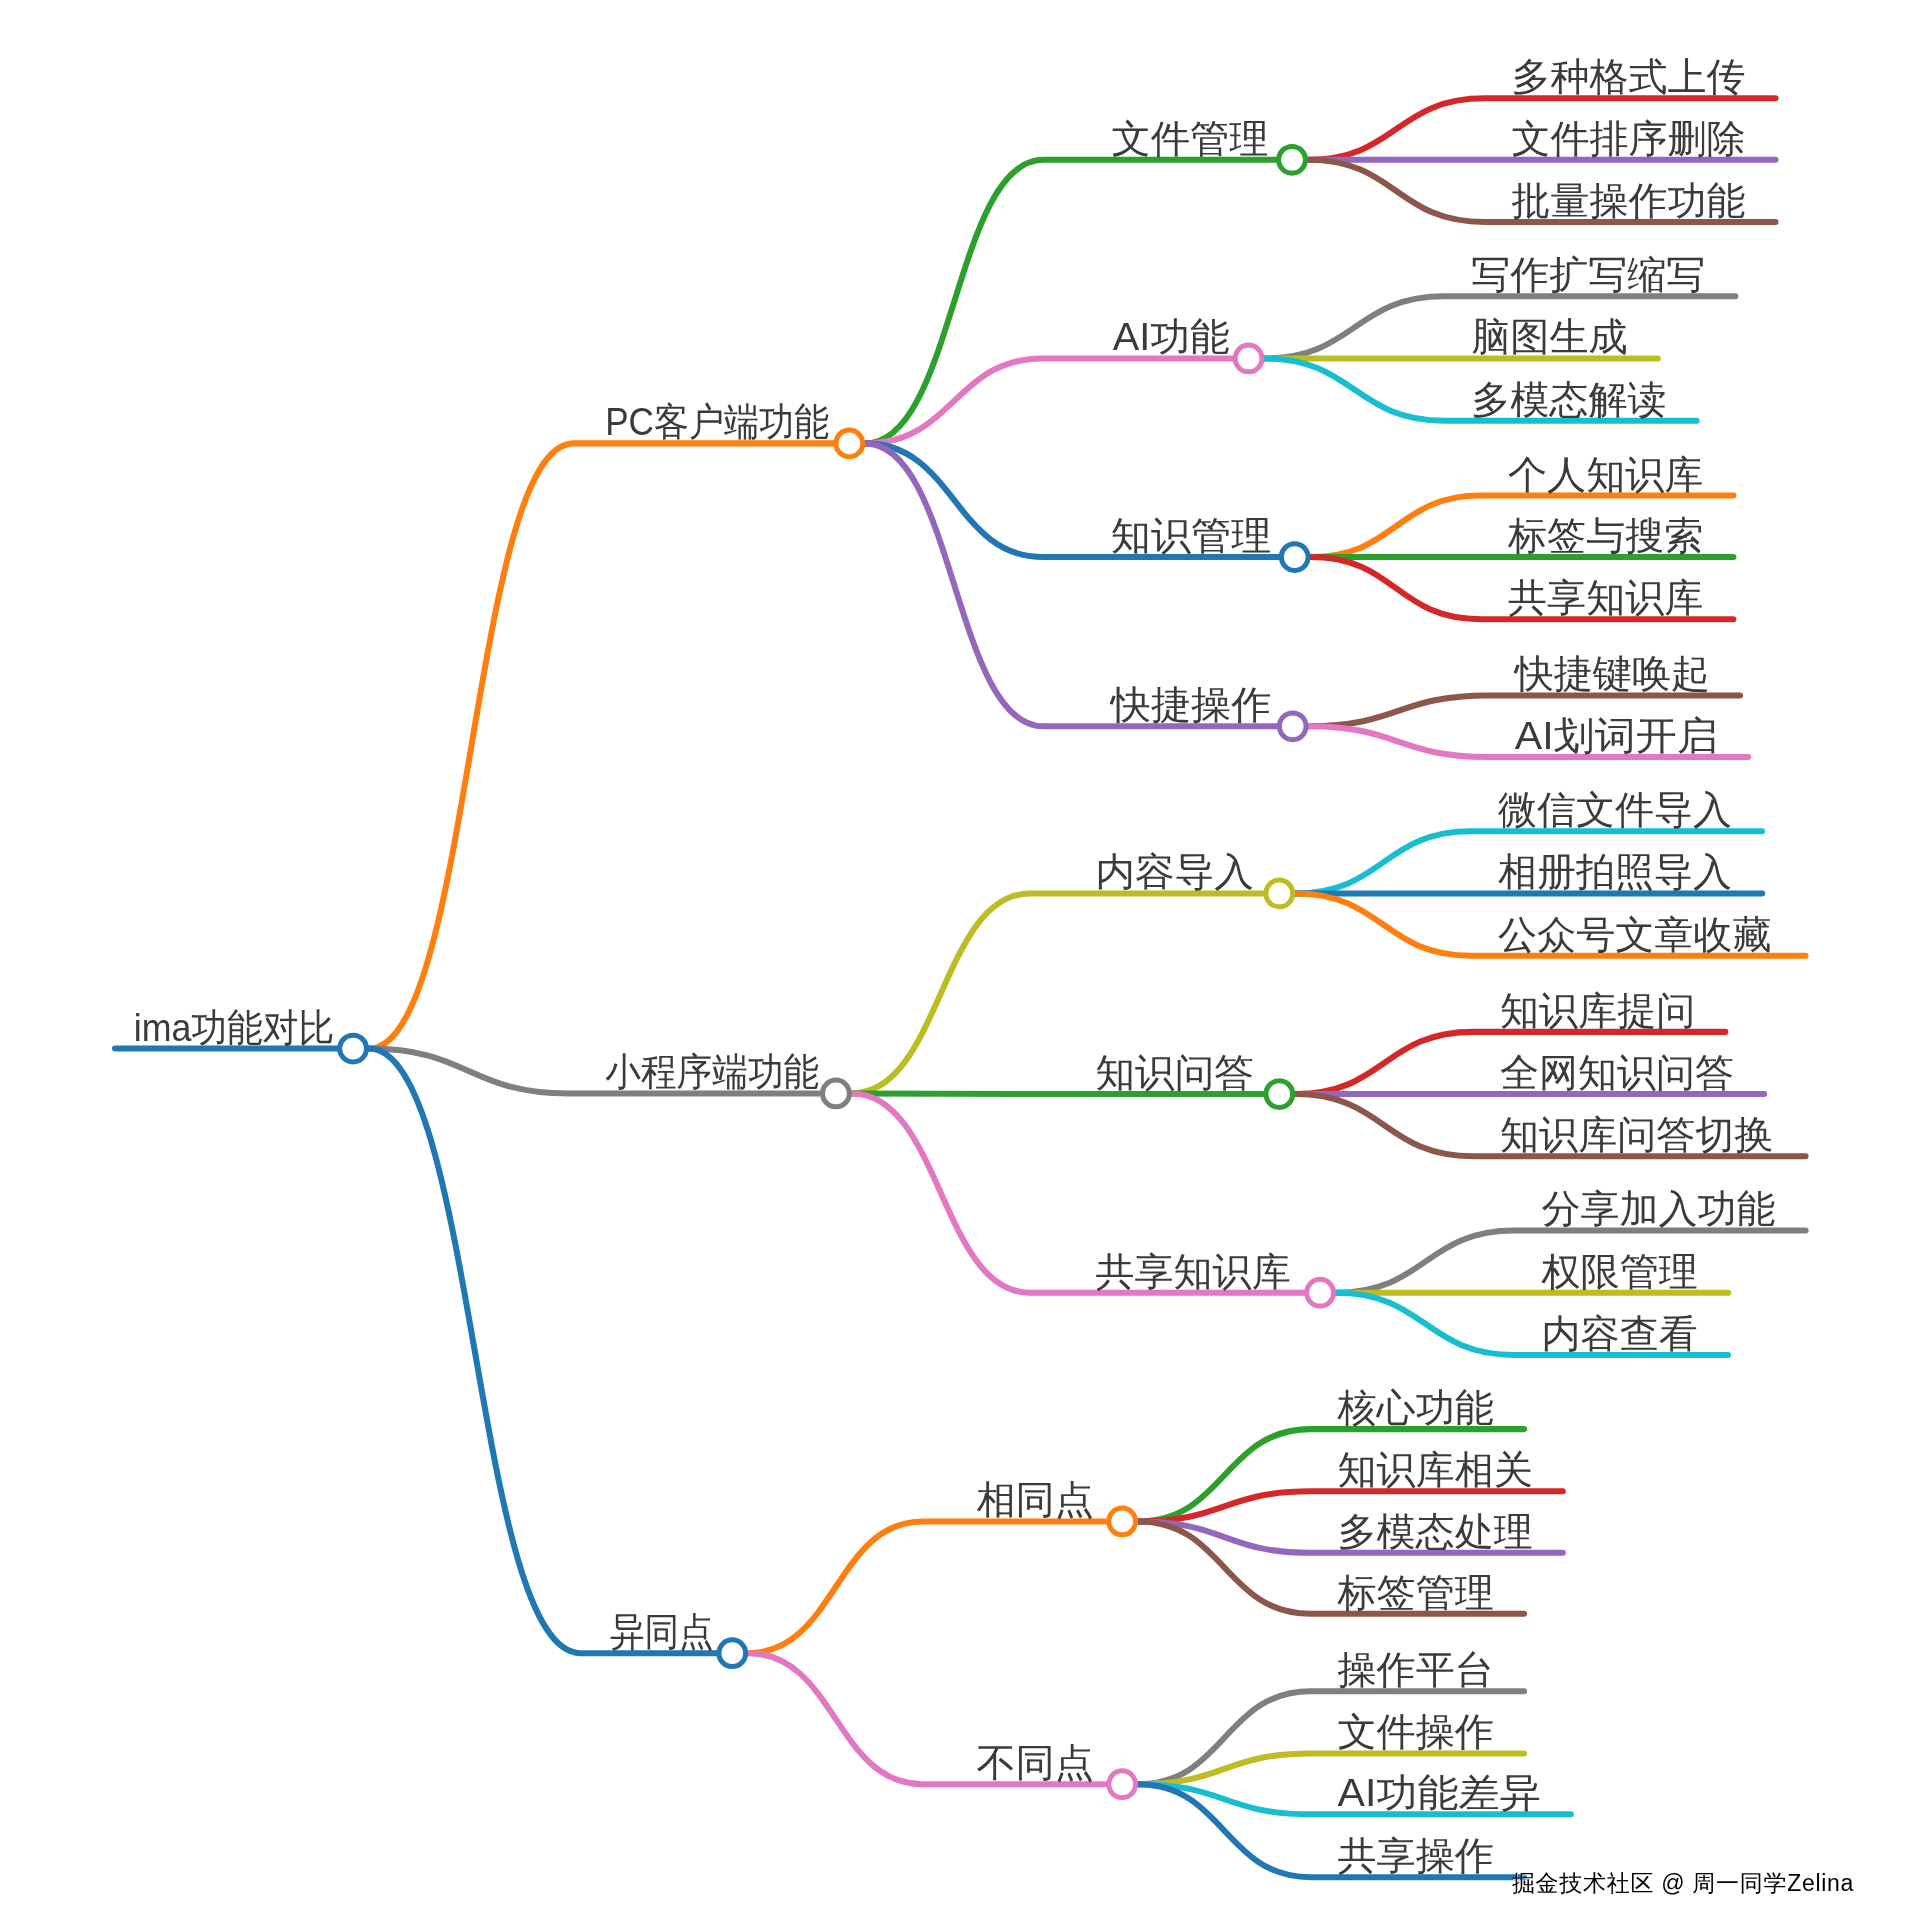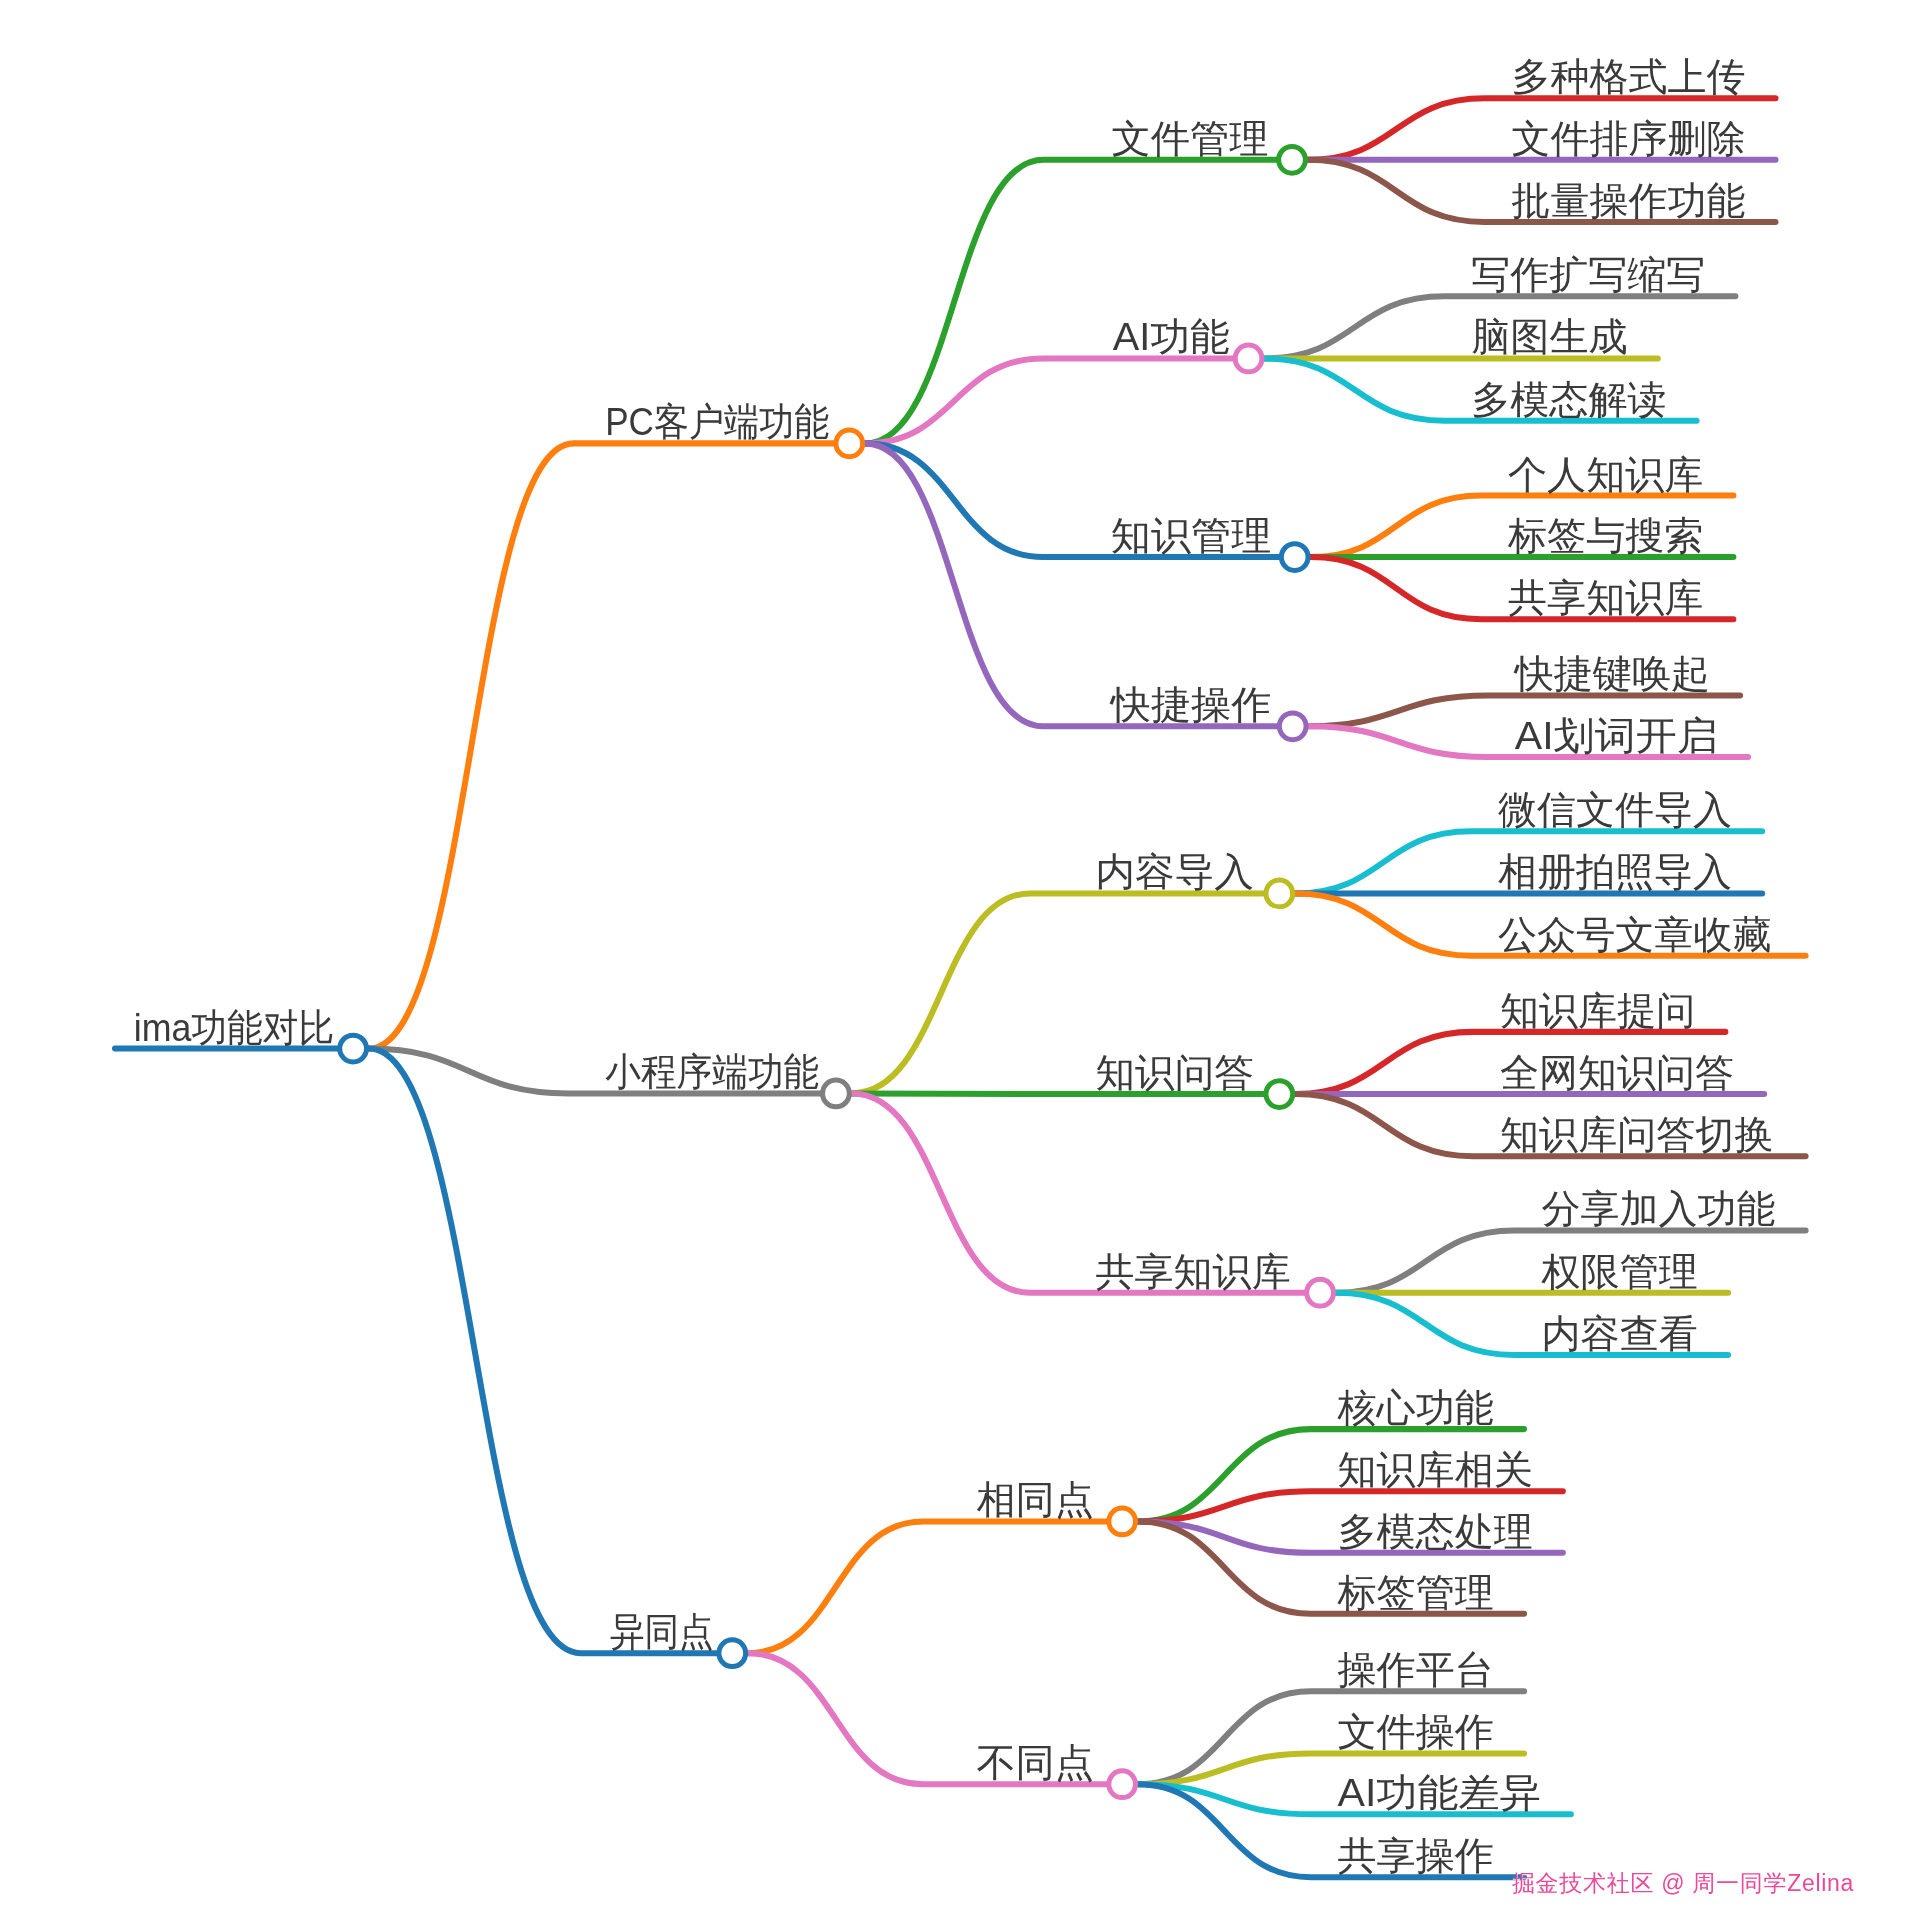--- a/index.html
+++ b/index.html
@@ -111,14 +111,14 @@
         <text x="2000" y="2401" font-size="58" fill="#3a3a3a" textLength="234" lengthAdjust="spacingAndGlyphs">标签管理</text>
         <text x="1460" y="2656" font-size="58" fill="#3a3a3a" textLength="176" lengthAdjust="spacingAndGlyphs">不同点</text>
         <text x="2000" y="2517" font-size="58" fill="#3a3a3a" textLength="234" lengthAdjust="spacingAndGlyphs">操作平台</text>
         <text x="2000" y="2610" font-size="58" fill="#3a3a3a" textLength="234" lengthAdjust="spacingAndGlyphs">文件操作</text>
         <text x="2000" y="2701" font-size="58" fill="#3a3a3a" textLength="304" lengthAdjust="spacingAndGlyphs">AI功能差异</text>
         <text x="2000" y="2795" font-size="58" fill="#3a3a3a" textLength="234" lengthAdjust="spacingAndGlyphs">共享操作</text>
       </g>
     </svg>
 </div>
 
-<div id="watermark" style="color: #ec4899;">掘金技术社区 @ 周一同学Zelina</div>
+<div id="watermark" style="color: #000000;">掘金技术社区 @ 周一同学Zelina</div>
 
 
 </body></html>

